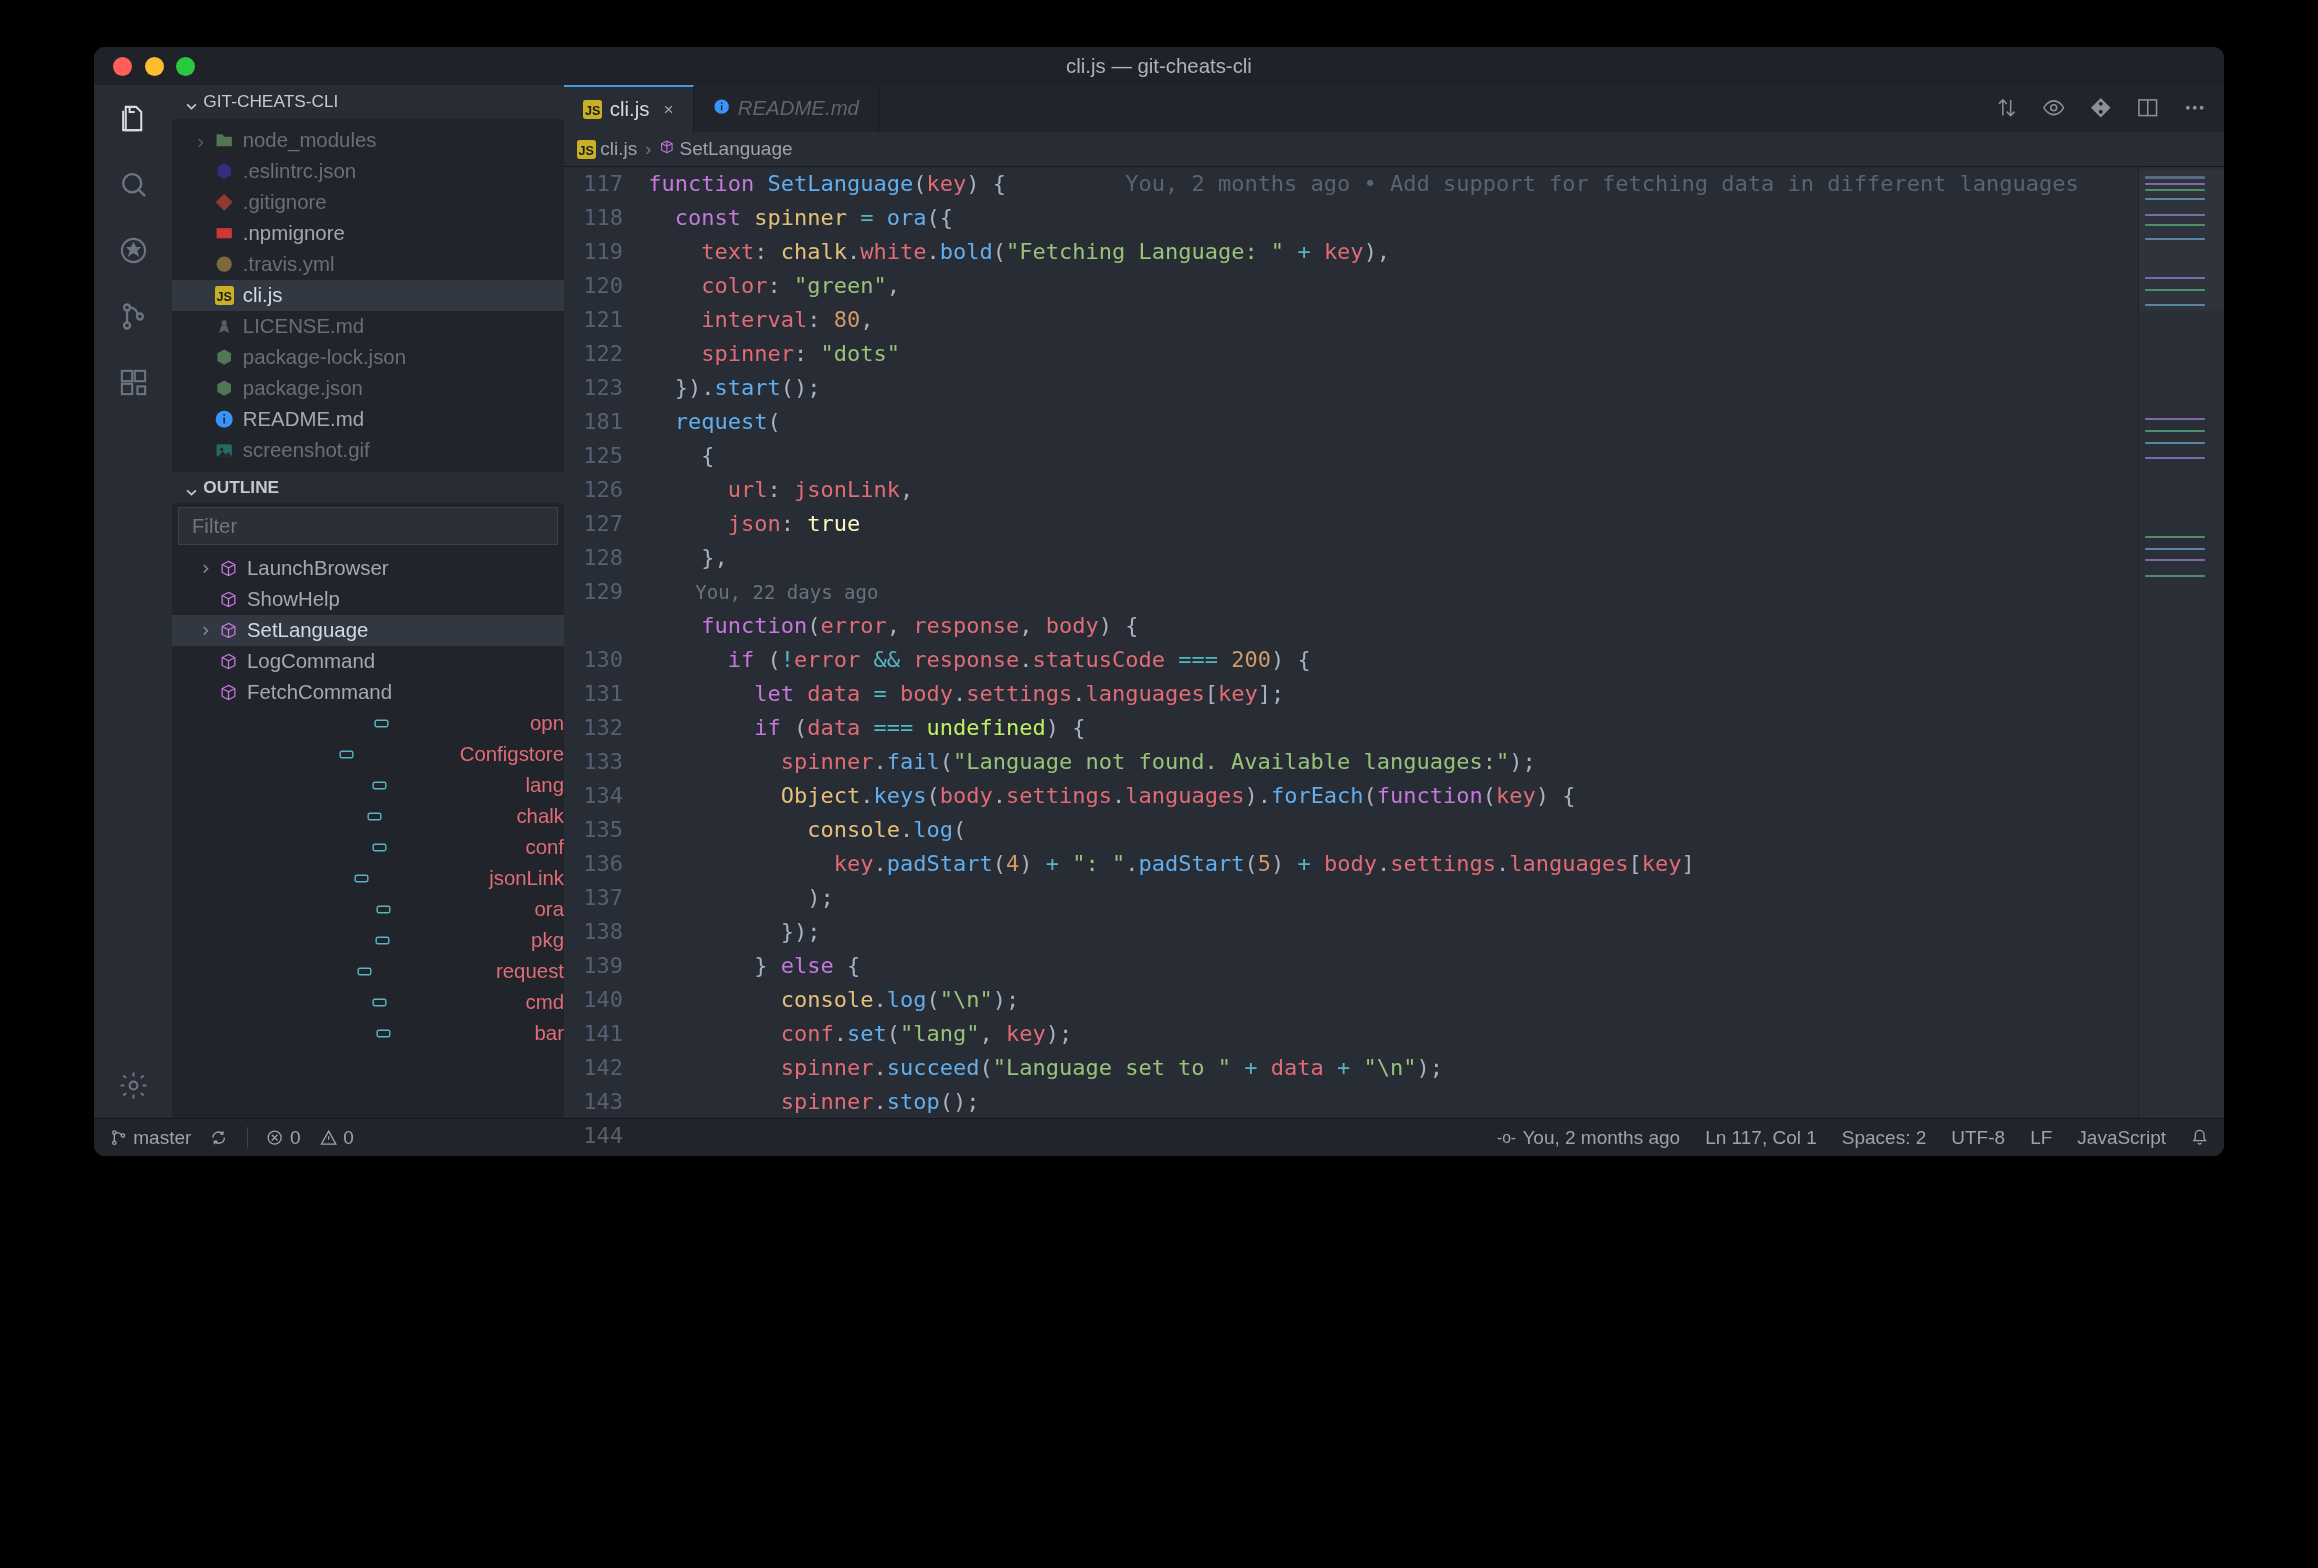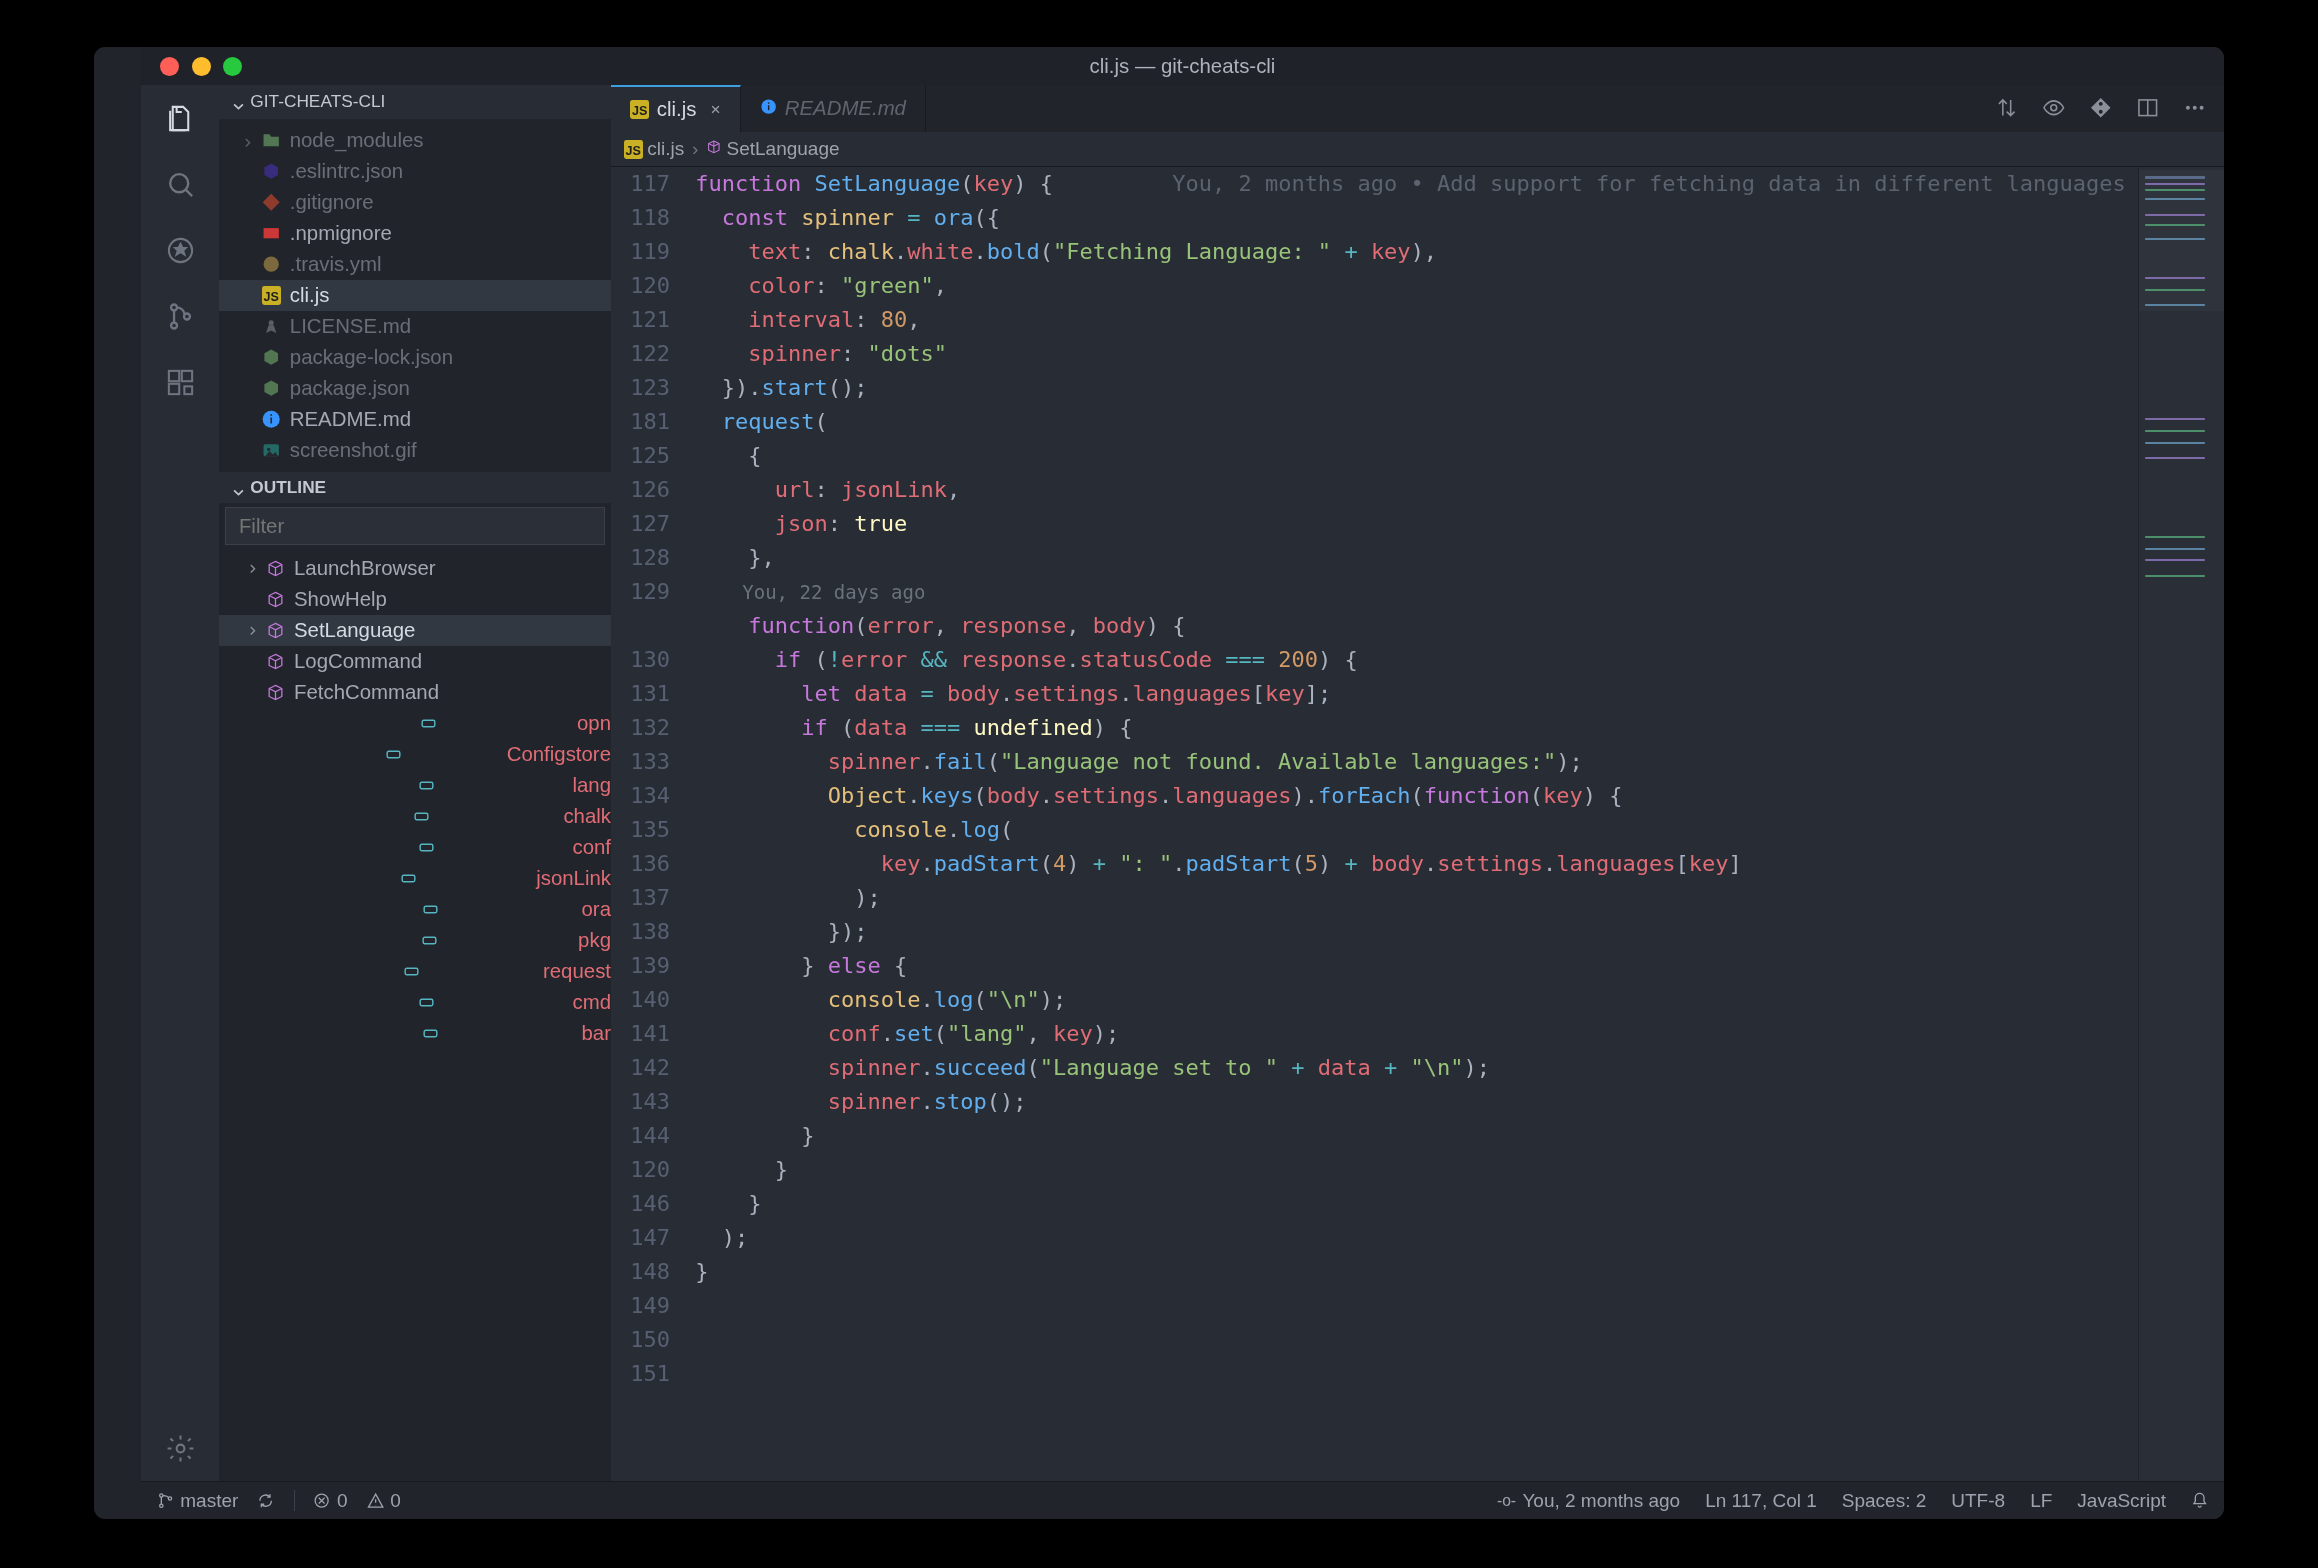--- a/index.html
+++ b/index.html
@@ -7,27 +7,26 @@
     width: 100%; height: 100%;
     background: #000;
     font-family: -apple-system, BlinkMacSystemFont, "Segoe UI", sans-serif;
     font-size: 10.2px;
     color: #c7c9d1;
     overflow: hidden;
   }
   .window {
     position: absolute;
     left: 94px; top: 47px;
-    width: 2130px; height: 1472px;
+    width: 2130px; height: 1109px;
     background: #21252b;
     border-radius: 11px;
     overflow: hidden;
     display: flex;
     flex-direction: column;
-    padding-left: 47px;
   }
   .titlebar {
     height: 38px;
     background: #1f2228;
     display: flex;
     align-items: center;
     position: relative;
   }
   .traffic-lights {
     display: flex; gap: 12.6px;
@@ -198,21 +197,21 @@
     flex:1; overflow:hidden; white-space:pre; padding-left:6.3px;
     color:#abb2bf;
   }
   .blame-inline { color:#5c6370; }
   .kw { color:#c678dd; }
   .fn { color:#61afef; }
   .str { color:#98c379; }
   .num { color:#d19a66; }
   .id { color:#e06c75; }
   .prop { color:#e5c07b; }
-  .const { color:#fef9c3; }
+  .const { color:#bef264; }
   .bool { color:#fef9c3; }
   .op { color:#56b6c2; }
   .var { color:#e06c75;justify-content:space-between; }
 
   .lens {
     color:#6a737d; font-size:19px; padding-left:47px;
   }
   .minimap {
     width: 86px;
     background:#2a2e36;

